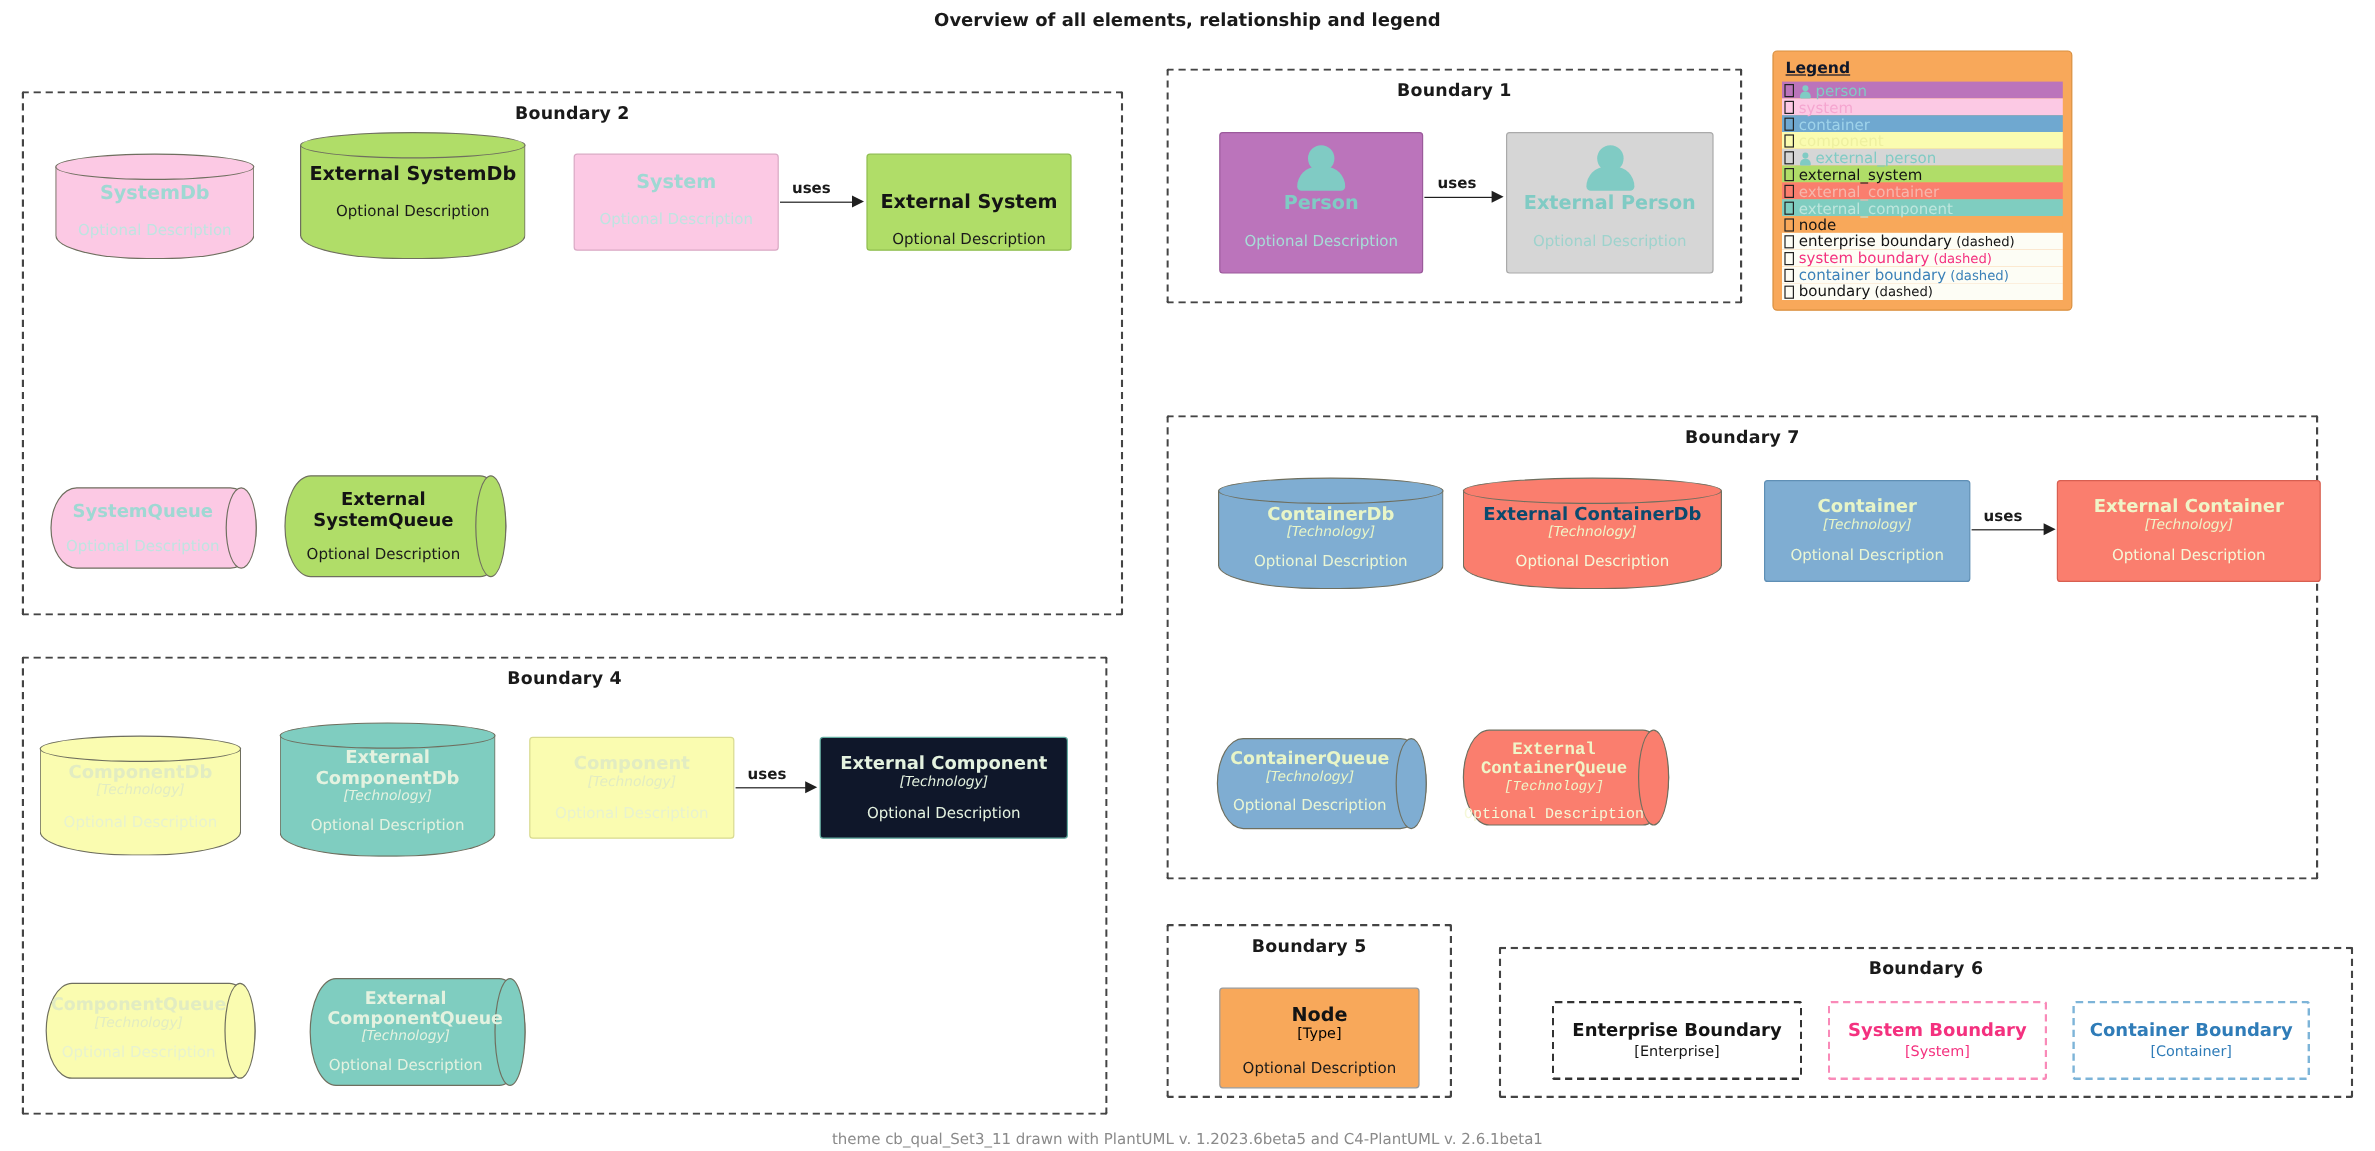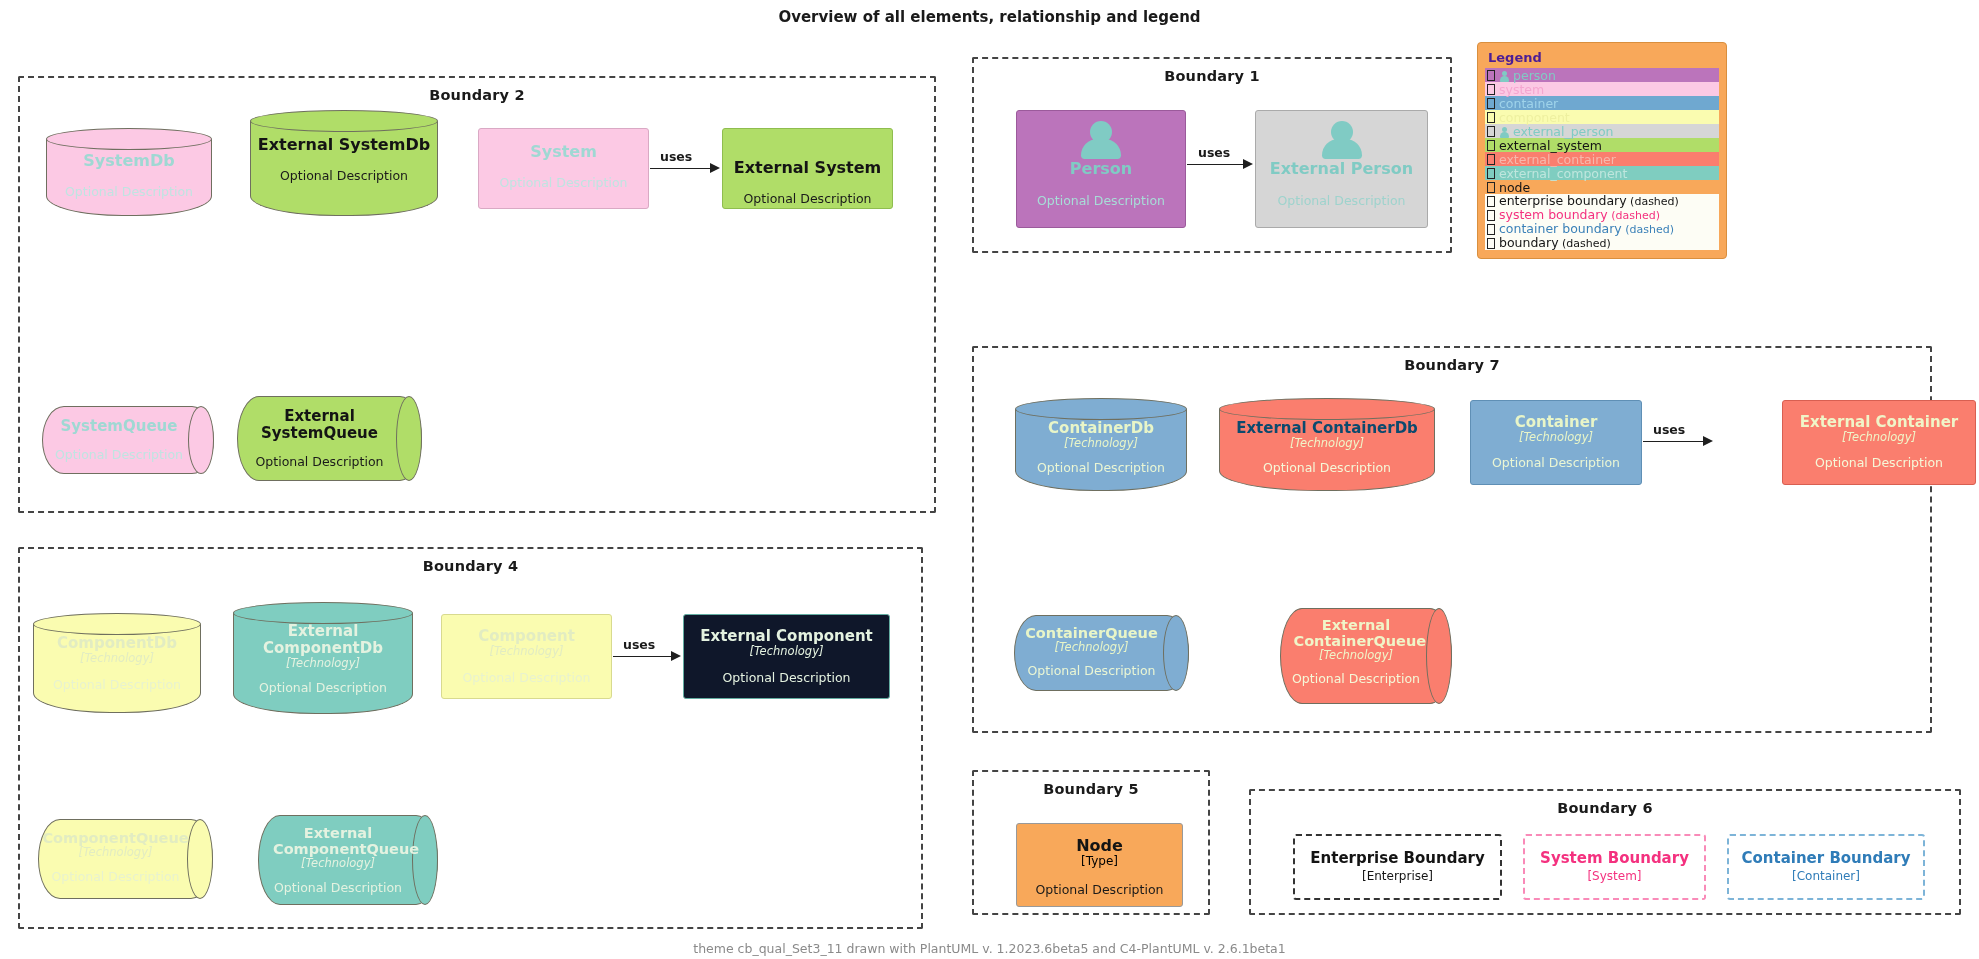--- a/index.html
+++ b/index.html
@@ -62,21 +62,21 @@
   .rel-line{position:absolute;height:0;border-top:1.6px solid #1f1f1f;}
   .rel-head{position:absolute;width:0;height:0;border-top:5px solid transparent;border-bottom:5px solid transparent;border-left:10px solid #1f1f1f;}
   .rel-label{position:absolute;font-size:12.5px;font-weight:bold;color:#1a1a1a;white-space:nowrap;}
 
   
   #legend{background:#f6a council;}
   #legend{
     background:#f8a85a;border:1px solid #d98f3e;border-radius:4px;
     padding:6px 7px 8px 7px;
   }
-  #legend .lg-title{font-size:13px;font-weight:bold;color:#4c1d95;margin:1px 0 3px 3px;}
+  #legend .lg-title{font-size:13px;font-weight:bold;color:#0f172a;margin:1px 0 3px 3px;text-decoration:underline;}
   .lg-row{display:flex;align-items:center;height:14px;margin:0;padding:0 2px;}
   .lg-sq{width:8px;height:11px;margin-right:4px;flex:0 0 8px;border:1px solid #333;box-sizing:border-box;font-size:8px;}
   .lg-txt{font-size:12.5px;white-space:nowrap;line-height:13px;}
   .lg-sub{font-size:11px;}
   .lg-ico{display:inline-block;width:11px;height:11px;position:relative;margin-right:3px;vertical-align:-2px;}
   .lg-ico i{position:absolute;display:block;background:#80cbc4;}
   .lg-ico i.h{left:3px;top:0;width:5px;height:5px;border-radius:50%;}
   .lg-ico i.b{left:1px;top:5px;width:9px;height:6px;border-radius:5px 5px 1px 1px;}
 
   
@@ -238,21 +238,21 @@
     </div>
     <div class="nm" style="font-size:16px;color:#80cbc4;margin-top:2px;">External Person</div>
     <div class="desc" style="font-size:12.5px;color:#9ed3cd;margin-top:16px;">Optional Description</div>
   </div>
 </div>
 
 <div class="abs boundary" style="left:972px;top:346px;width:960px;height:387px;">
   <div class="boundary-title">Boundary 7</div>
 </div>
 
-<div class="el db" style="left:1015px;top:398px;width:172px;height:93px;">
+<div class="el db" style="left:1015px;top:398px;width:188px;height:93px;">
   <div class="body" style="background:#7fadd2;"></div>
   <div class="top" style="background:#7fadd2;"></div>
   <div class="txt" style="padding-top:22px;">
     <div class="nm" style="font-size:15px;color:#e8f5c8;">ContainerDb</div>
     <div class="tech" style="font-size:11.5px;color:#e8f5c8;">[Technology]</div>
     <div class="desc" style="font-size:12.5px;color:#eaf6d4;margin-top:11px;">Optional Description</div>
   </div>
 </div>
 
 <div class="el db" style="left:1219px;top:398px;width:216px;height:93px;">
@@ -270,39 +270,39 @@
     <div class="nm" style="font-size:15px;color:#e8f5c8;">Container</div>
     <div class="tech" style="font-size:11.5px;color:#e8f5c8;">[Technology]</div>
     <div class="desc" style="font-size:12.5px;color:#eaf6d4;margin-top:12px;">Optional Description</div>
   </div>
 </div>
 
 <div class="rel-line" style="left:1643px;top:441px;width:64px;"></div>
 <div class="rel-head" style="left:1703px;top:436px;"></div>
 <div class="rel-label" style="left:1653px;top:422px;">uses</div>
 
-<div class="el box" style="left:1782px;top:400px;width:194px;height:85px;background:#fa7e6e;border-color:#d85f51;">
+<div class="el box" style="left:1714px;top:400px;width:220px;height:85px;background:#fa7e6e;border-color:#d85f51;">
   <div class="txt" style="padding-top:13px;">
     <div class="nm" style="font-size:15px;color:#f0f5c8;">External Container</div>
     <div class="tech" style="font-size:11.5px;color:#f0f5c8;">[Technology]</div>
     <div class="desc" style="font-size:12.5px;color:#f5f8d8;margin-top:12px;">Optional Description</div>
   </div>
 </div>
 
 <div class="el q" style="left:1014px;top:615px;width:175px;height:76px;">
   <div class="body" style="background:#7fadd2;"></div>
   <div class="cap" style="background:#7fadd2;"></div>
   <div class="txt" style="padding-top:10px;padding-right:20px;">
     <div class="nm" style="font-size:14.5px;color:#e8f5c8;">ContainerQueue</div>
     <div class="tech" style="font-size:11.5px;color:#e8f5c8;">[Technology]</div>
     <div class="desc" style="font-size:12.5px;color:#eaf6d4;margin-top:10px;">Optional Description</div>
   </div>
 </div>
 
-<div class="el q" style="left:1280px;top:608px;width:172px;height:96px;">
+<div class="el q" style="left:1219px;top:608px;width:172px;height:80px;font-family:Liberation Mono, monospace;">
   <div class="body" style="background:#fa7e6e;"></div>
   <div class="cap" style="background:#fa7e6e;"></div>
   <div class="txt" style="padding-top:9px;padding-right:20px;">
     <div class="nm" style="font-size:14.5px;color:#f0f5c8;max-width:125px;">External ContainerQueue</div>
     <div class="tech" style="font-size:11.5px;color:#f0f5c8;">[Technology]</div>
     <div class="desc" style="font-size:12.5px;color:#f5f8d8;margin-top:9px;">Optional Description</div>
   </div>
 </div>
 
 <div class="abs boundary" style="left:972px;top:770px;width:238px;height:145px;">

